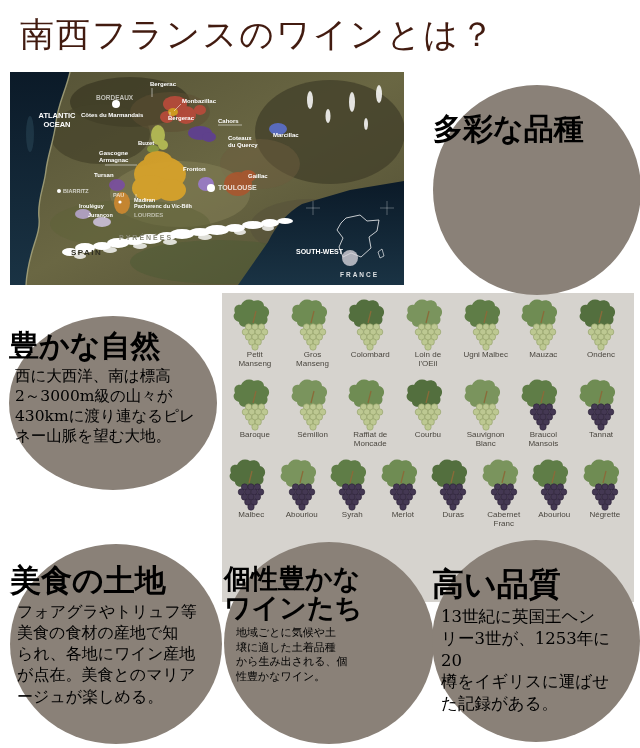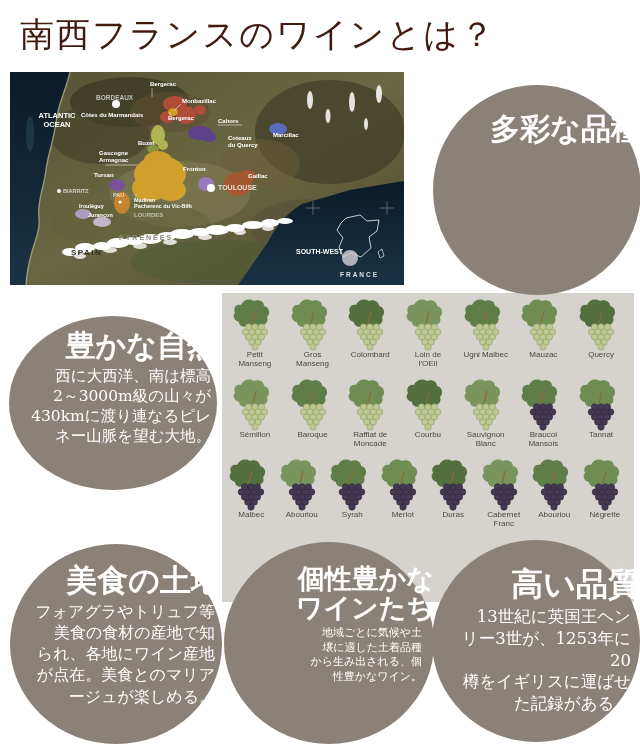--- a/index.html
+++ b/index.html
@@ -1,22 +1,22 @@
 <!DOCTYPE html>
 <html style="--title: #421b10; --blob: #8a8178; --panel: #d6d3ce;"><head>
 <meta charset="utf-8">
 <style>
   html,body{margin:0;padding:0;background:#fff;}
   #page{position:relative;width:640px;height:748px;background:#fff;overflow:hidden;
         font-family:"DejaVu Serif","Liberation Serif",serif;}
   #title{position:absolute;top:8px;left:0;width:508px;text-align:center;margin:4px;
          font-size:34px;font-weight:400;letter-spacing:2px;color:var(--title,#421b10);}
   #map{position:absolute;left:10px;top:72px;width:394px;height:213px;display:block;}
-  .blob{position:absolute;background:var(--blob,#8a8178);border-radius:50%;color:#ffffff;
-        text-align:right;z-index:5;}
+  .blob{position:absolute;background:var(--blob,#8a8178);border-radius:50%;color:#000000;
+        text-align:left;z-index:5;}
   .blob h2{margin:0;font-weight:600;line-height:1.1;}
   .blob .body{margin:4px auto 0;line-height:1.32;}
   #blob-variety{left:433px;top:85px;width:208px;height:210px;}
   #blob-variety h2{font-size:30px;padding-top:27px;}
   #blob-variety .body{font-size:17px;width:192px;}
   #blob-nature{left:9px;top:316px;width:208px;height:174px;}
   #blob-nature h2{font-size:30px;padding-top:13px;}
   #blob-nature .body{font-size:15.5px;width:196px;line-height:1.3;}
   #blob-food{left:10px;top:544px;width:212px;height:200px;}
   #blob-food h2{font-size:31px;padding-top:19px;}
@@ -309,63 +309,63 @@
             <circle cx="19.8" cy="35" r="3.2" fill="#bdc892" stroke="#909d64" stroke-width="0.6"></circle>
             <circle cx="26.2" cy="35" r="3.2" fill="#bdc892" stroke="#909d64" stroke-width="0.6"></circle>
             <circle cx="32.6" cy="35" r="3.2" fill="#bdc892" stroke="#909d64" stroke-width="0.6"></circle>
             <circle cx="16.6" cy="40" r="3.2" fill="#bdc892" stroke="#909d64" stroke-width="0.6"></circle>
             <circle cx="23.0" cy="40" r="3.2" fill="#bdc892" stroke="#909d64" stroke-width="0.6"></circle>
             <circle cx="29.4" cy="40" r="3.2" fill="#bdc892" stroke="#909d64" stroke-width="0.6"></circle>
             <circle cx="19.8" cy="45" r="3.2" fill="#bdc892" stroke="#909d64" stroke-width="0.6"></circle>
             <circle cx="26.2" cy="45" r="3.2" fill="#bdc892" stroke="#909d64" stroke-width="0.6"></circle>
             <circle cx="23.0" cy="50" r="3.2" fill="#bdc892" stroke="#909d64" stroke-width="0.6"></circle>
           </svg>
-          <div class="grape-name">Quercy</div>
+          <div class="grape-name">Ondenc</div>
         </div>
       </div>
     <div class="grape-row" data-row="1">
         <div class="grape-cell">
           <svg width="46" height="56" viewBox="0 0 46 56">
+    <path d="M22,4 C17,1 11,3 9,8 C4,7 1,11 3,16 C0,19 2,24 7,25 C7,29 12,31 16,29 C19,33 26,32 28,28 C33,29 37,25 35,20 C39,16 37,10 32,9 C32,4 26,2 22,4 Z" fill="#5f7d47"></path>
+    <path d="M21,26 L24,14" stroke="#8a6b3a" stroke-width="1.3" fill="none"></path>
+            <circle cx="16.6" cy="30" r="3.2" fill="#bdc892" stroke="#909d64" stroke-width="0.6"></circle>
+            <circle cx="23.0" cy="30" r="3.2" fill="#bdc892" stroke="#909d64" stroke-width="0.6"></circle>
+            <circle cx="29.4" cy="30" r="3.2" fill="#bdc892" stroke="#909d64" stroke-width="0.6"></circle>
+            <circle cx="13.4" cy="35" r="3.2" fill="#bdc892" stroke="#909d64" stroke-width="0.6"></circle>
+            <circle cx="19.8" cy="35" r="3.2" fill="#bdc892" stroke="#909d64" stroke-width="0.6"></circle>
+            <circle cx="26.2" cy="35" r="3.2" fill="#bdc892" stroke="#909d64" stroke-width="0.6"></circle>
+            <circle cx="32.6" cy="35" r="3.2" fill="#bdc892" stroke="#909d64" stroke-width="0.6"></circle>
+            <circle cx="16.6" cy="40" r="3.2" fill="#bdc892" stroke="#909d64" stroke-width="0.6"></circle>
+            <circle cx="23.0" cy="40" r="3.2" fill="#bdc892" stroke="#909d64" stroke-width="0.6"></circle>
+            <circle cx="29.4" cy="40" r="3.2" fill="#bdc892" stroke="#909d64" stroke-width="0.6"></circle>
+            <circle cx="19.8" cy="45" r="3.2" fill="#bdc892" stroke="#909d64" stroke-width="0.6"></circle>
+            <circle cx="26.2" cy="45" r="3.2" fill="#bdc892" stroke="#909d64" stroke-width="0.6"></circle>
+            <circle cx="23.0" cy="50" r="3.2" fill="#bdc892" stroke="#909d64" stroke-width="0.6"></circle>
+          </svg>
+          <div class="grape-name">Baroque</div>
+        </div>
+        <div class="grape-cell">
+          <svg width="46" height="56" viewBox="0 0 46 56">
     <path d="M22,4 C17,1 11,3 9,8 C4,7 1,11 3,16 C0,19 2,24 7,25 C7,29 12,31 16,29 C19,33 26,32 28,28 C33,29 37,25 35,20 C39,16 37,10 32,9 C32,4 26,2 22,4 Z" fill="#7a945d"></path>
     <path d="M21,26 L24,14" stroke="#8a6b3a" stroke-width="1.3" fill="none"></path>
             <circle cx="16.6" cy="30" r="3.2" fill="#bdc892" stroke="#909d64" stroke-width="0.6"></circle>
             <circle cx="23.0" cy="30" r="3.2" fill="#bdc892" stroke="#909d64" stroke-width="0.6"></circle>
             <circle cx="29.4" cy="30" r="3.2" fill="#bdc892" stroke="#909d64" stroke-width="0.6"></circle>
             <circle cx="13.4" cy="35" r="3.2" fill="#bdc892" stroke="#909d64" stroke-width="0.6"></circle>
             <circle cx="19.8" cy="35" r="3.2" fill="#bdc892" stroke="#909d64" stroke-width="0.6"></circle>
             <circle cx="26.2" cy="35" r="3.2" fill="#bdc892" stroke="#909d64" stroke-width="0.6"></circle>
             <circle cx="32.6" cy="35" r="3.2" fill="#bdc892" stroke="#909d64" stroke-width="0.6"></circle>
             <circle cx="16.6" cy="40" r="3.2" fill="#bdc892" stroke="#909d64" stroke-width="0.6"></circle>
             <circle cx="23.0" cy="40" r="3.2" fill="#bdc892" stroke="#909d64" stroke-width="0.6"></circle>
             <circle cx="29.4" cy="40" r="3.2" fill="#bdc892" stroke="#909d64" stroke-width="0.6"></circle>
             <circle cx="19.8" cy="45" r="3.2" fill="#bdc892" stroke="#909d64" stroke-width="0.6"></circle>
             <circle cx="26.2" cy="45" r="3.2" fill="#bdc892" stroke="#909d64" stroke-width="0.6"></circle>
             <circle cx="23.0" cy="50" r="3.2" fill="#bdc892" stroke="#909d64" stroke-width="0.6"></circle>
           </svg>
           <div class="grape-name">Sémillon</div>
-        </div>
-        <div class="grape-cell">
-          <svg width="46" height="56" viewBox="0 0 46 56">
-    <path d="M22,4 C17,1 11,3 9,8 C4,7 1,11 3,16 C0,19 2,24 7,25 C7,29 12,31 16,29 C19,33 26,32 28,28 C33,29 37,25 35,20 C39,16 37,10 32,9 C32,4 26,2 22,4 Z" fill="#5f7d47"></path>
-    <path d="M21,26 L24,14" stroke="#8a6b3a" stroke-width="1.3" fill="none"></path>
-            <circle cx="16.6" cy="30" r="3.2" fill="#bdc892" stroke="#909d64" stroke-width="0.6"></circle>
-            <circle cx="23.0" cy="30" r="3.2" fill="#bdc892" stroke="#909d64" stroke-width="0.6"></circle>
-            <circle cx="29.4" cy="30" r="3.2" fill="#bdc892" stroke="#909d64" stroke-width="0.6"></circle>
-            <circle cx="13.4" cy="35" r="3.2" fill="#bdc892" stroke="#909d64" stroke-width="0.6"></circle>
-            <circle cx="19.8" cy="35" r="3.2" fill="#bdc892" stroke="#909d64" stroke-width="0.6"></circle>
-            <circle cx="26.2" cy="35" r="3.2" fill="#bdc892" stroke="#909d64" stroke-width="0.6"></circle>
-            <circle cx="32.6" cy="35" r="3.2" fill="#bdc892" stroke="#909d64" stroke-width="0.6"></circle>
-            <circle cx="16.6" cy="40" r="3.2" fill="#bdc892" stroke="#909d64" stroke-width="0.6"></circle>
-            <circle cx="23.0" cy="40" r="3.2" fill="#bdc892" stroke="#909d64" stroke-width="0.6"></circle>
-            <circle cx="29.4" cy="40" r="3.2" fill="#bdc892" stroke="#909d64" stroke-width="0.6"></circle>
-            <circle cx="19.8" cy="45" r="3.2" fill="#bdc892" stroke="#909d64" stroke-width="0.6"></circle>
-            <circle cx="26.2" cy="45" r="3.2" fill="#bdc892" stroke="#909d64" stroke-width="0.6"></circle>
-            <circle cx="23.0" cy="50" r="3.2" fill="#bdc892" stroke="#909d64" stroke-width="0.6"></circle>
-          </svg>
-          <div class="grape-name">Baroque</div>
         </div>
         <div class="grape-cell">
           <svg width="46" height="56" viewBox="0 0 46 56">
     <path d="M22,4 C17,1 11,3 9,8 C4,7 1,11 3,16 C0,19 2,24 7,25 C7,29 12,31 16,29 C19,33 26,32 28,28 C33,29 37,25 35,20 C39,16 37,10 32,9 C32,4 26,2 22,4 Z" fill="#6f8c53"></path>
     <path d="M21,26 L24,14" stroke="#8a6b3a" stroke-width="1.3" fill="none"></path>
             <circle cx="16.6" cy="30" r="3.2" fill="#bdc892" stroke="#909d64" stroke-width="0.6"></circle>
             <circle cx="23.0" cy="30" r="3.2" fill="#bdc892" stroke="#909d64" stroke-width="0.6"></circle>
             <circle cx="29.4" cy="30" r="3.2" fill="#bdc892" stroke="#909d64" stroke-width="0.6"></circle>
             <circle cx="13.4" cy="35" r="3.2" fill="#bdc892" stroke="#909d64" stroke-width="0.6"></circle>
             <circle cx="19.8" cy="35" r="3.2" fill="#bdc892" stroke="#909d64" stroke-width="0.6"></circle>

